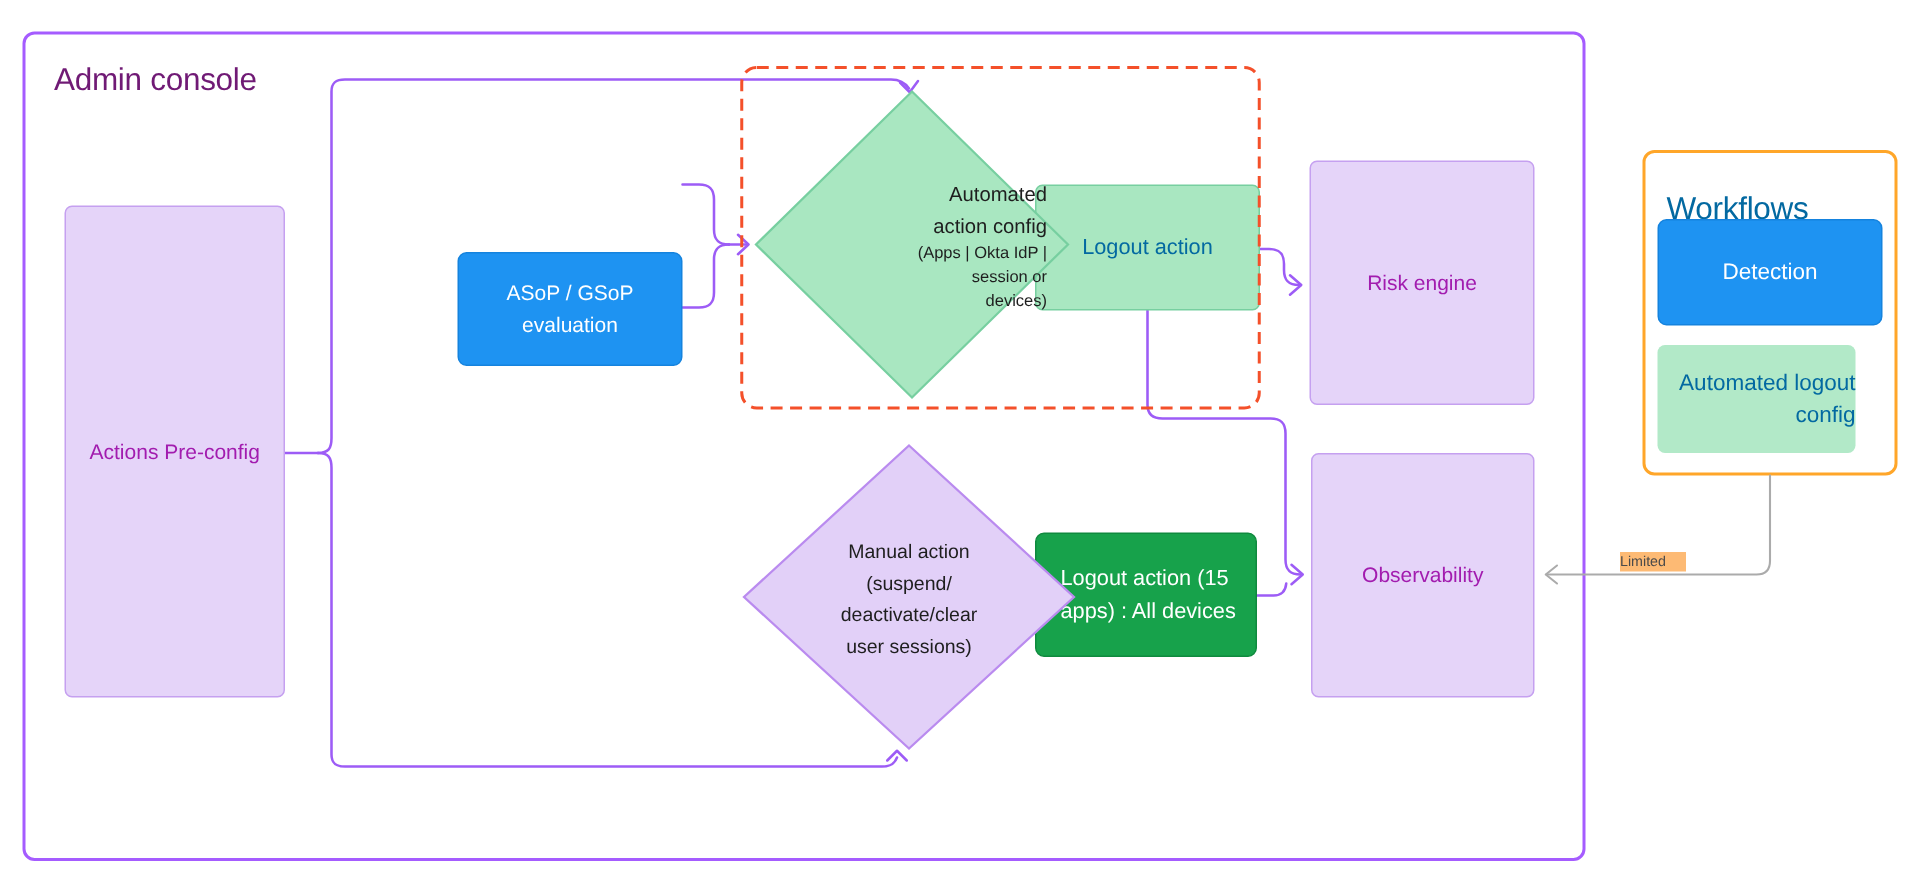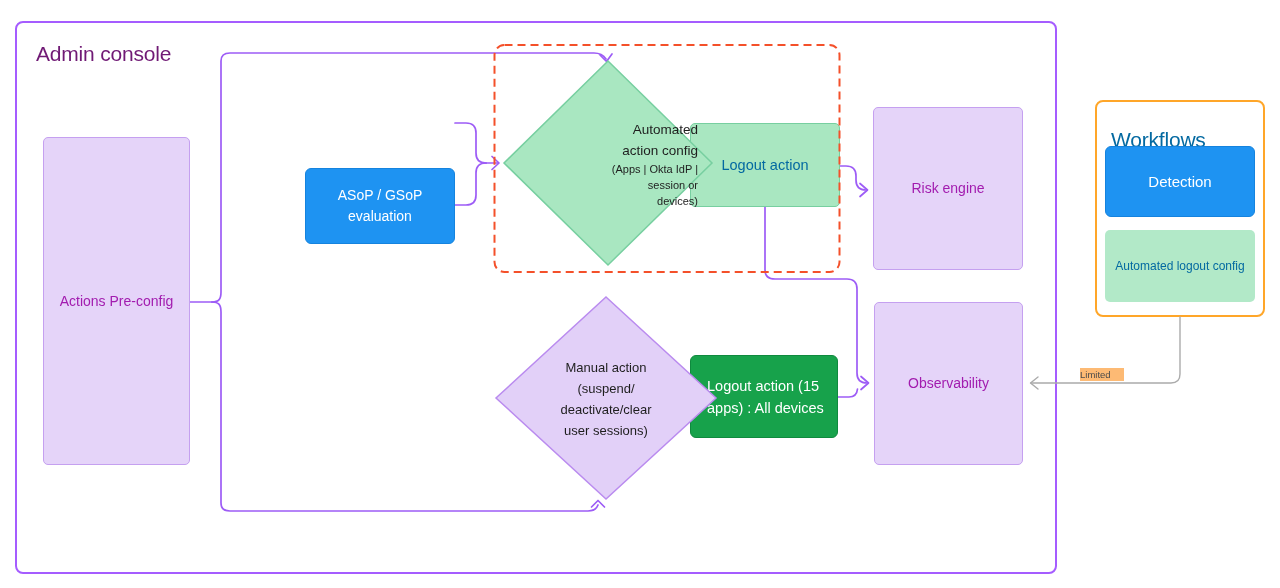--- a/index.html
+++ b/index.html
@@ -26,21 +26,21 @@
   .dgreen{background:#17a24b;color:#ffffff;border:1px solid #0f8a3e;border-radius:6px;}
   .actions-preconfig{left:43px;top:137px;width:147px;height:328px;}
   .entity-risk{left:305px;top:83px;width:150px;height:77px;}
   .asop{left:305px;top:168px;width:150px;height:76px;}
   .logout-action{left:690px;top:123px;width:150px;height:84px;font-size:14.5px;}
   .risk-engine{left:873px;top:107px;width:150px;height:163px;}
   .logout-all{left:690px;top:355px;width:148px;height:83px;align-items:flex-start;
               text-align:left;padding-left:16px;font-size:14.5px;line-height:22px;}
   .observability{left:874px;top:302px;width:149px;height:163px;}
   .wf-detection{left:1105px;top:146px;width:150px;height:71px;font-size:15px;}
-  .wf-config{left:1105px;top:230px;width:150px;height:72px;font-size:12px;border:none;background:#b2e9c8;}
+  .wf-config{left:1105px;top:230px;width:132px;height:72px;font-size:15px;border:none;background:#b2e9c8;}
   .dtext{position:absolute;z-index:5;text-align:center;color:#1e1e1e;}
   .auto-dtext{left:518px;top:119px;width:180px;text-align:right;}
   .auto-dtext .main{font-size:13.5px;line-height:21px;}
   .auto-dtext .sub{font-size:11px;line-height:16px;}
   .manual-dtext{left:516px;top:357px;width:180px;font-size:13px;line-height:21px;}
   .limited-label{
     position:absolute;z-index:3;left:1080px;top:368px;width:44px;text-align:left;
     background:#fdba74;font-size:9.5px;color:#4a4a4a;line-height:13px;
   }
 </style>

